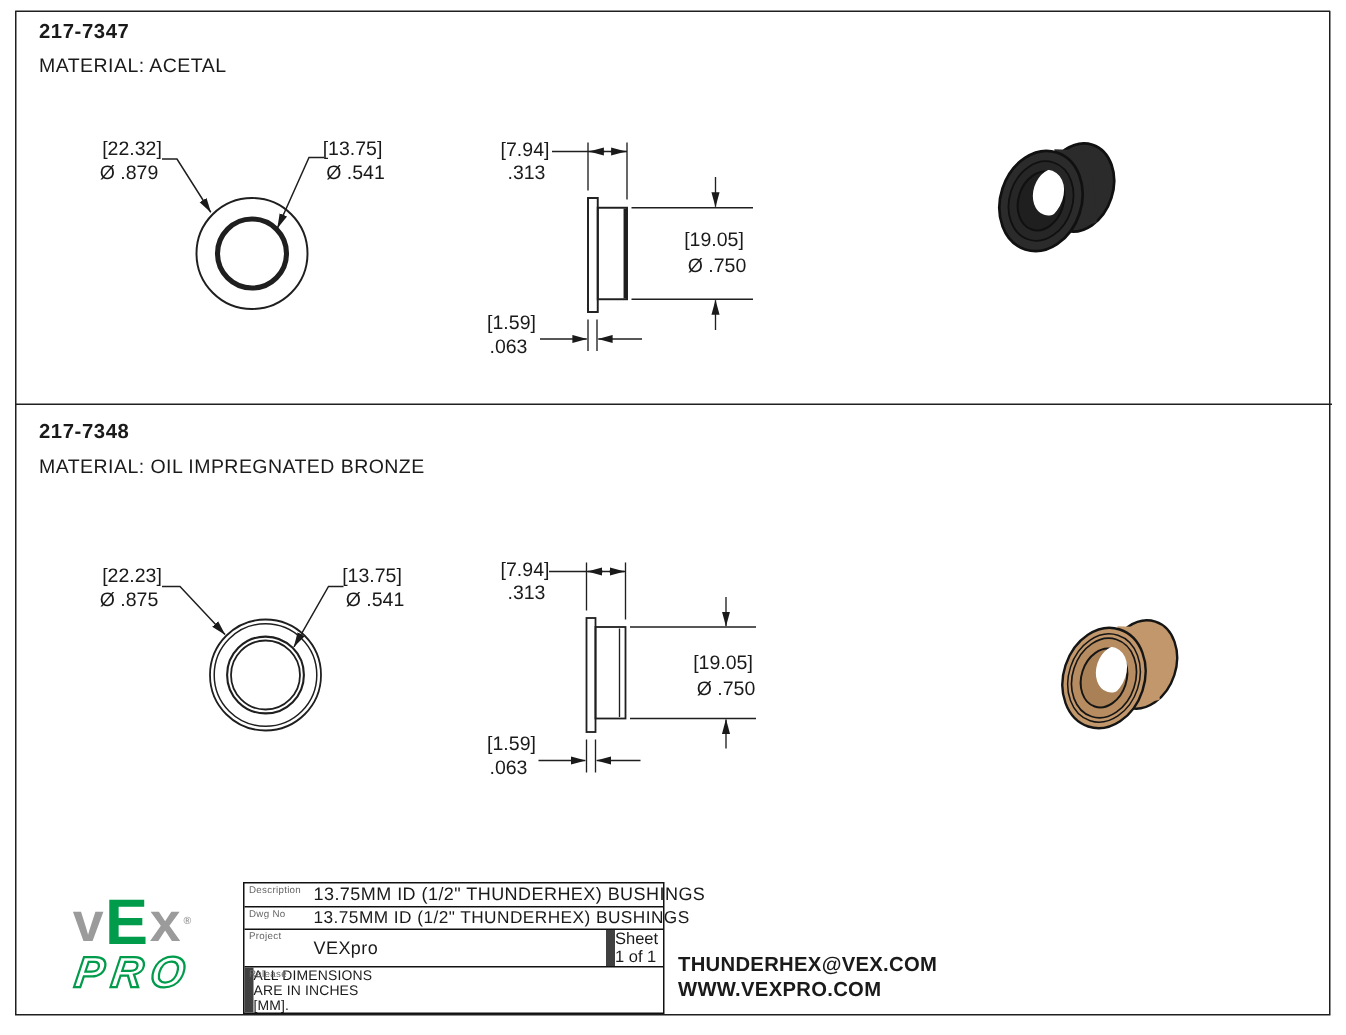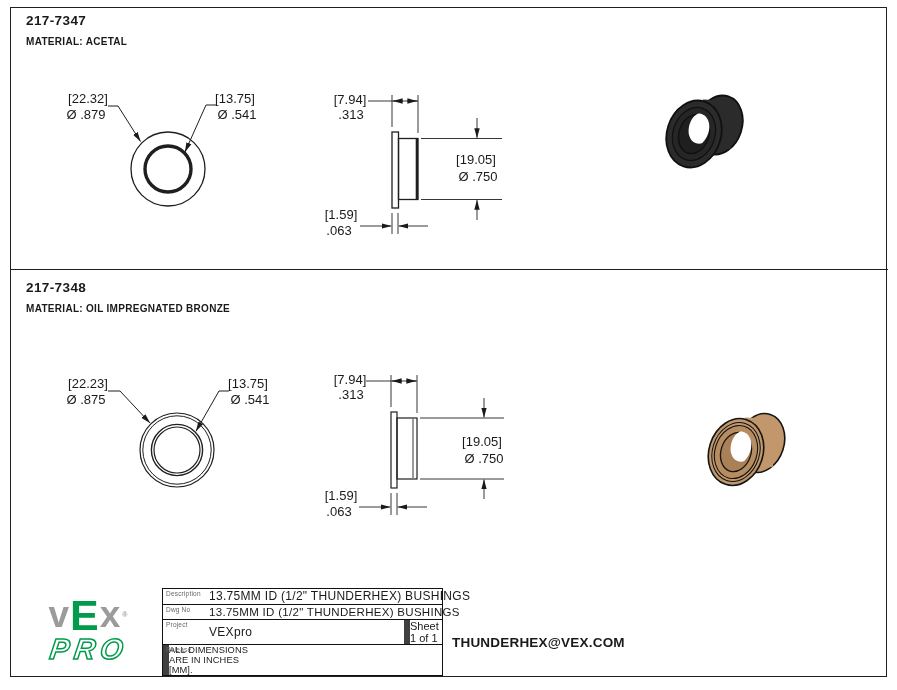--- a/index.html
+++ b/index.html
@@ -2,21 +2,21 @@
 <html><head>
 <meta charset="utf-8">
 <style>
   html,body{margin:0;padding:0;background:#fff;}
   .page{position:relative;width:897px;height:690px;background:#fff;
         font-family:"Liberation Sans",sans-serif;color:#1a1a1a;overflow:hidden;border-radius:29px;}
   .abs{position:absolute;}
   .page-border{left:10px;top:7px;width:875px;height:668px;border:1.5px solid #1f1f1f;}
   .section-divider{left:10px;top:269px;width:878px;border-top:1.5px solid #1f1f1f;height:0;}
   .part-number{font-weight:bold;font-size:13.5px;letter-spacing:.4px;}
-  .material{font-size:10px;letter-spacing:.3px;font-weight:bold;}
+  .material{font-size:13px;letter-spacing:.3px;}
   svg text{font-family:"Liberation Sans",sans-serif;font-size:13px;fill:#1a1a1a;}
   .dwg line,.dwg polyline,.dwg rect,.dwg circle{stroke:#1f1f1f;fill:none;}
 
   
   .tb-table{left:162px;top:588px;width:281px;height:88px;border:1.3px solid #111;
             box-sizing:border-box;display:flex;flex-direction:column;background:#fff;}
   .tb-row{position:relative;display:flex;flex:1;border-top:1px solid #111;box-sizing:border-box;}
   .tb-row:first-child{border-top:none;}
   .tb-label{position:absolute;left:3px;top:1px;font-size:6.5px;color:#666;letter-spacing:.2px;}
   .tb-value{display:flex;align-items:center;padding-left:46px;font-size:12px;letter-spacing:.3px;white-space:nowrap;}
@@ -189,14 +189,15 @@
       <div class="tb-cell-r sheet-cell">Sheet 1 of 1</div>
     </div>
     <div class="tb-row">
       <span class="tb-label">Release</span>
       <div class="tb-cell-r units-cell">ALL DIMENSIONS ARE IN INCHES [MM].</div>
     </div>
   </div>
 
   <div class="abs contact">
     <div>THUNDERHEX@VEX.COM</div>
+    <div>WWW.VEXPRO.COM</div>
   </div>
 </div>
 
 </body></html>

